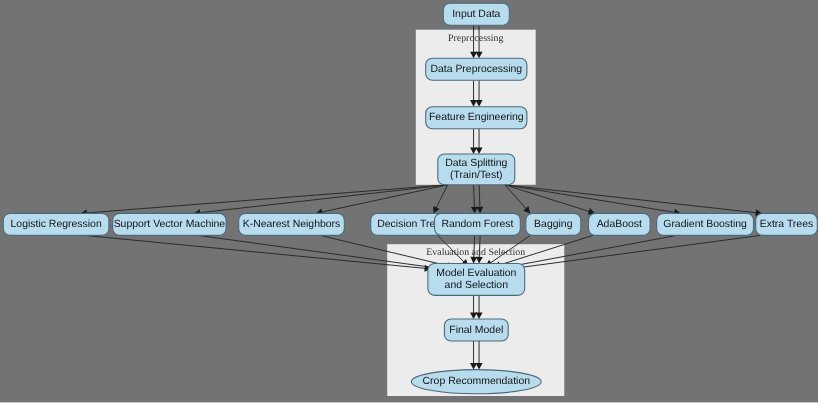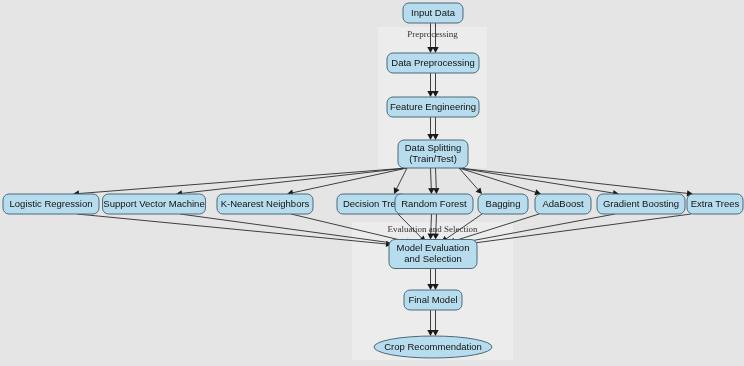--- a/index.html
+++ b/index.html
@@ -10,21 +10,21 @@
   body {
     width: 744px;
     height: 366px;
     font-family: "Liberation Sans", sans-serif;
     overflow: hidden;
   }
   #canvas {
     position: relative;
     width: 744px;
     height: 366px;
-    background: #e5e5e5;
+    background: #737373;
   }
   svg#flow {
     display: block;
     width: 744px;
     height: 366px;
   }
   .cluster-rect {
     fill: #ececec;
     stroke: none;
   }

